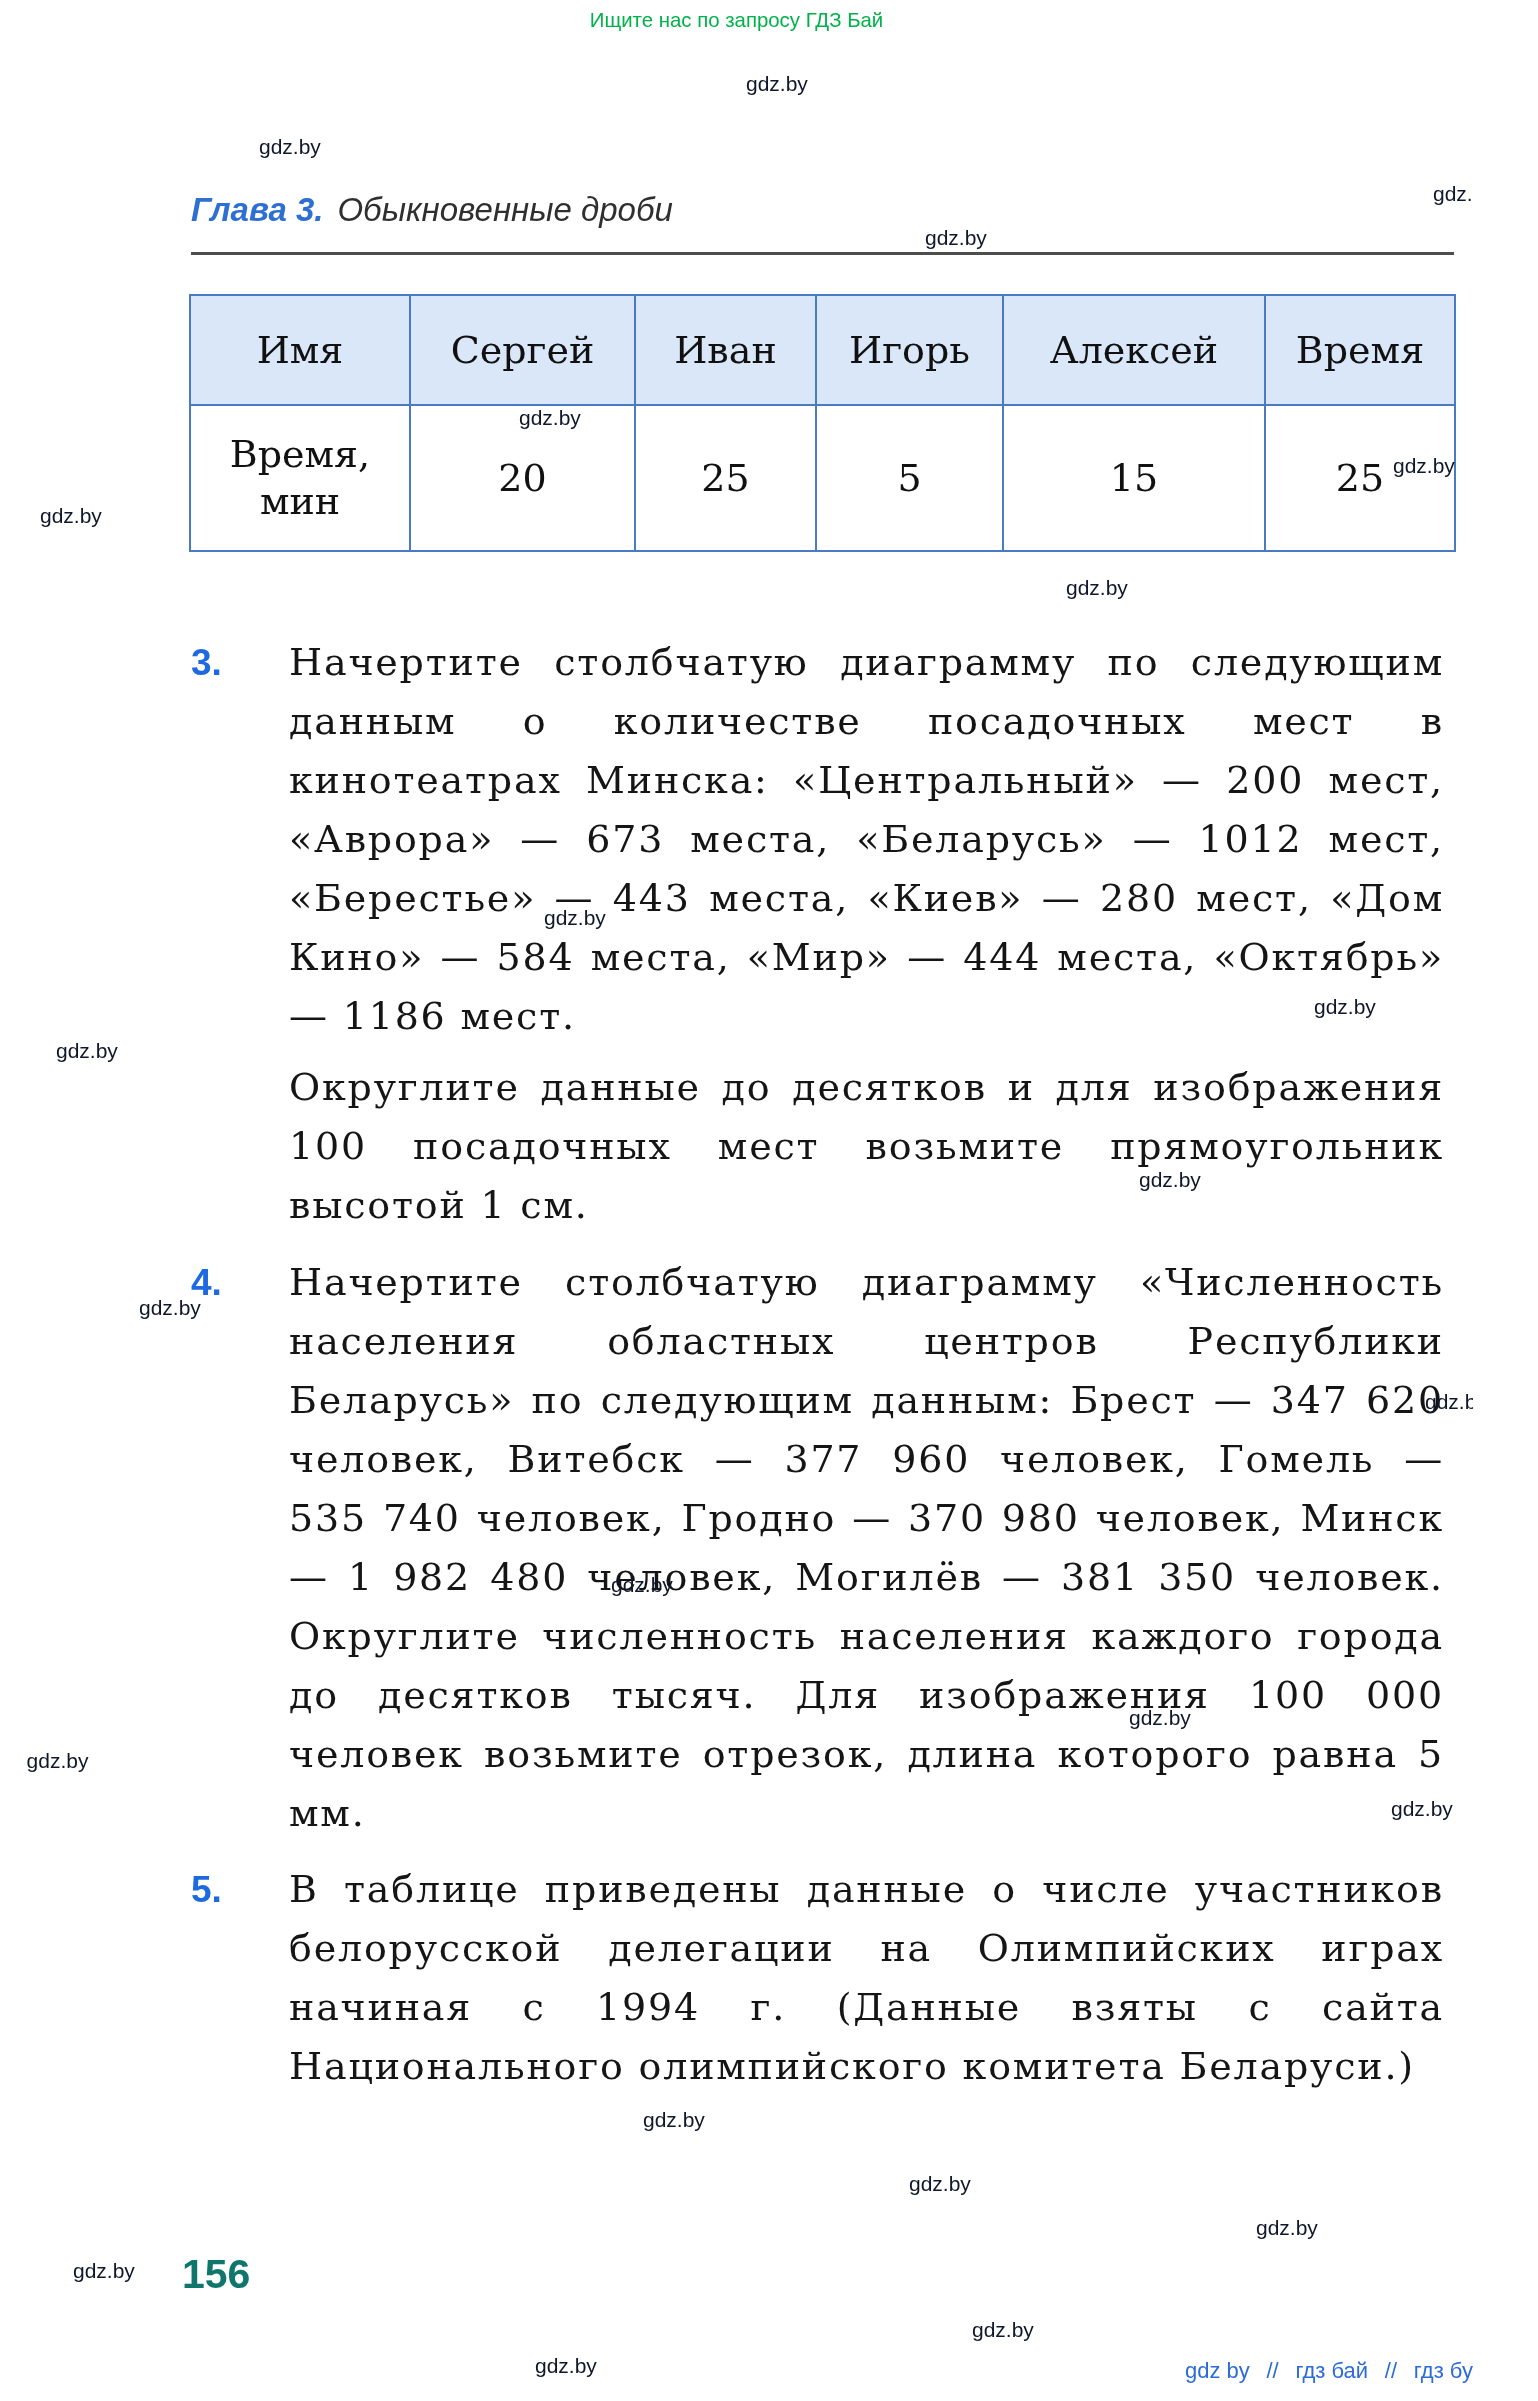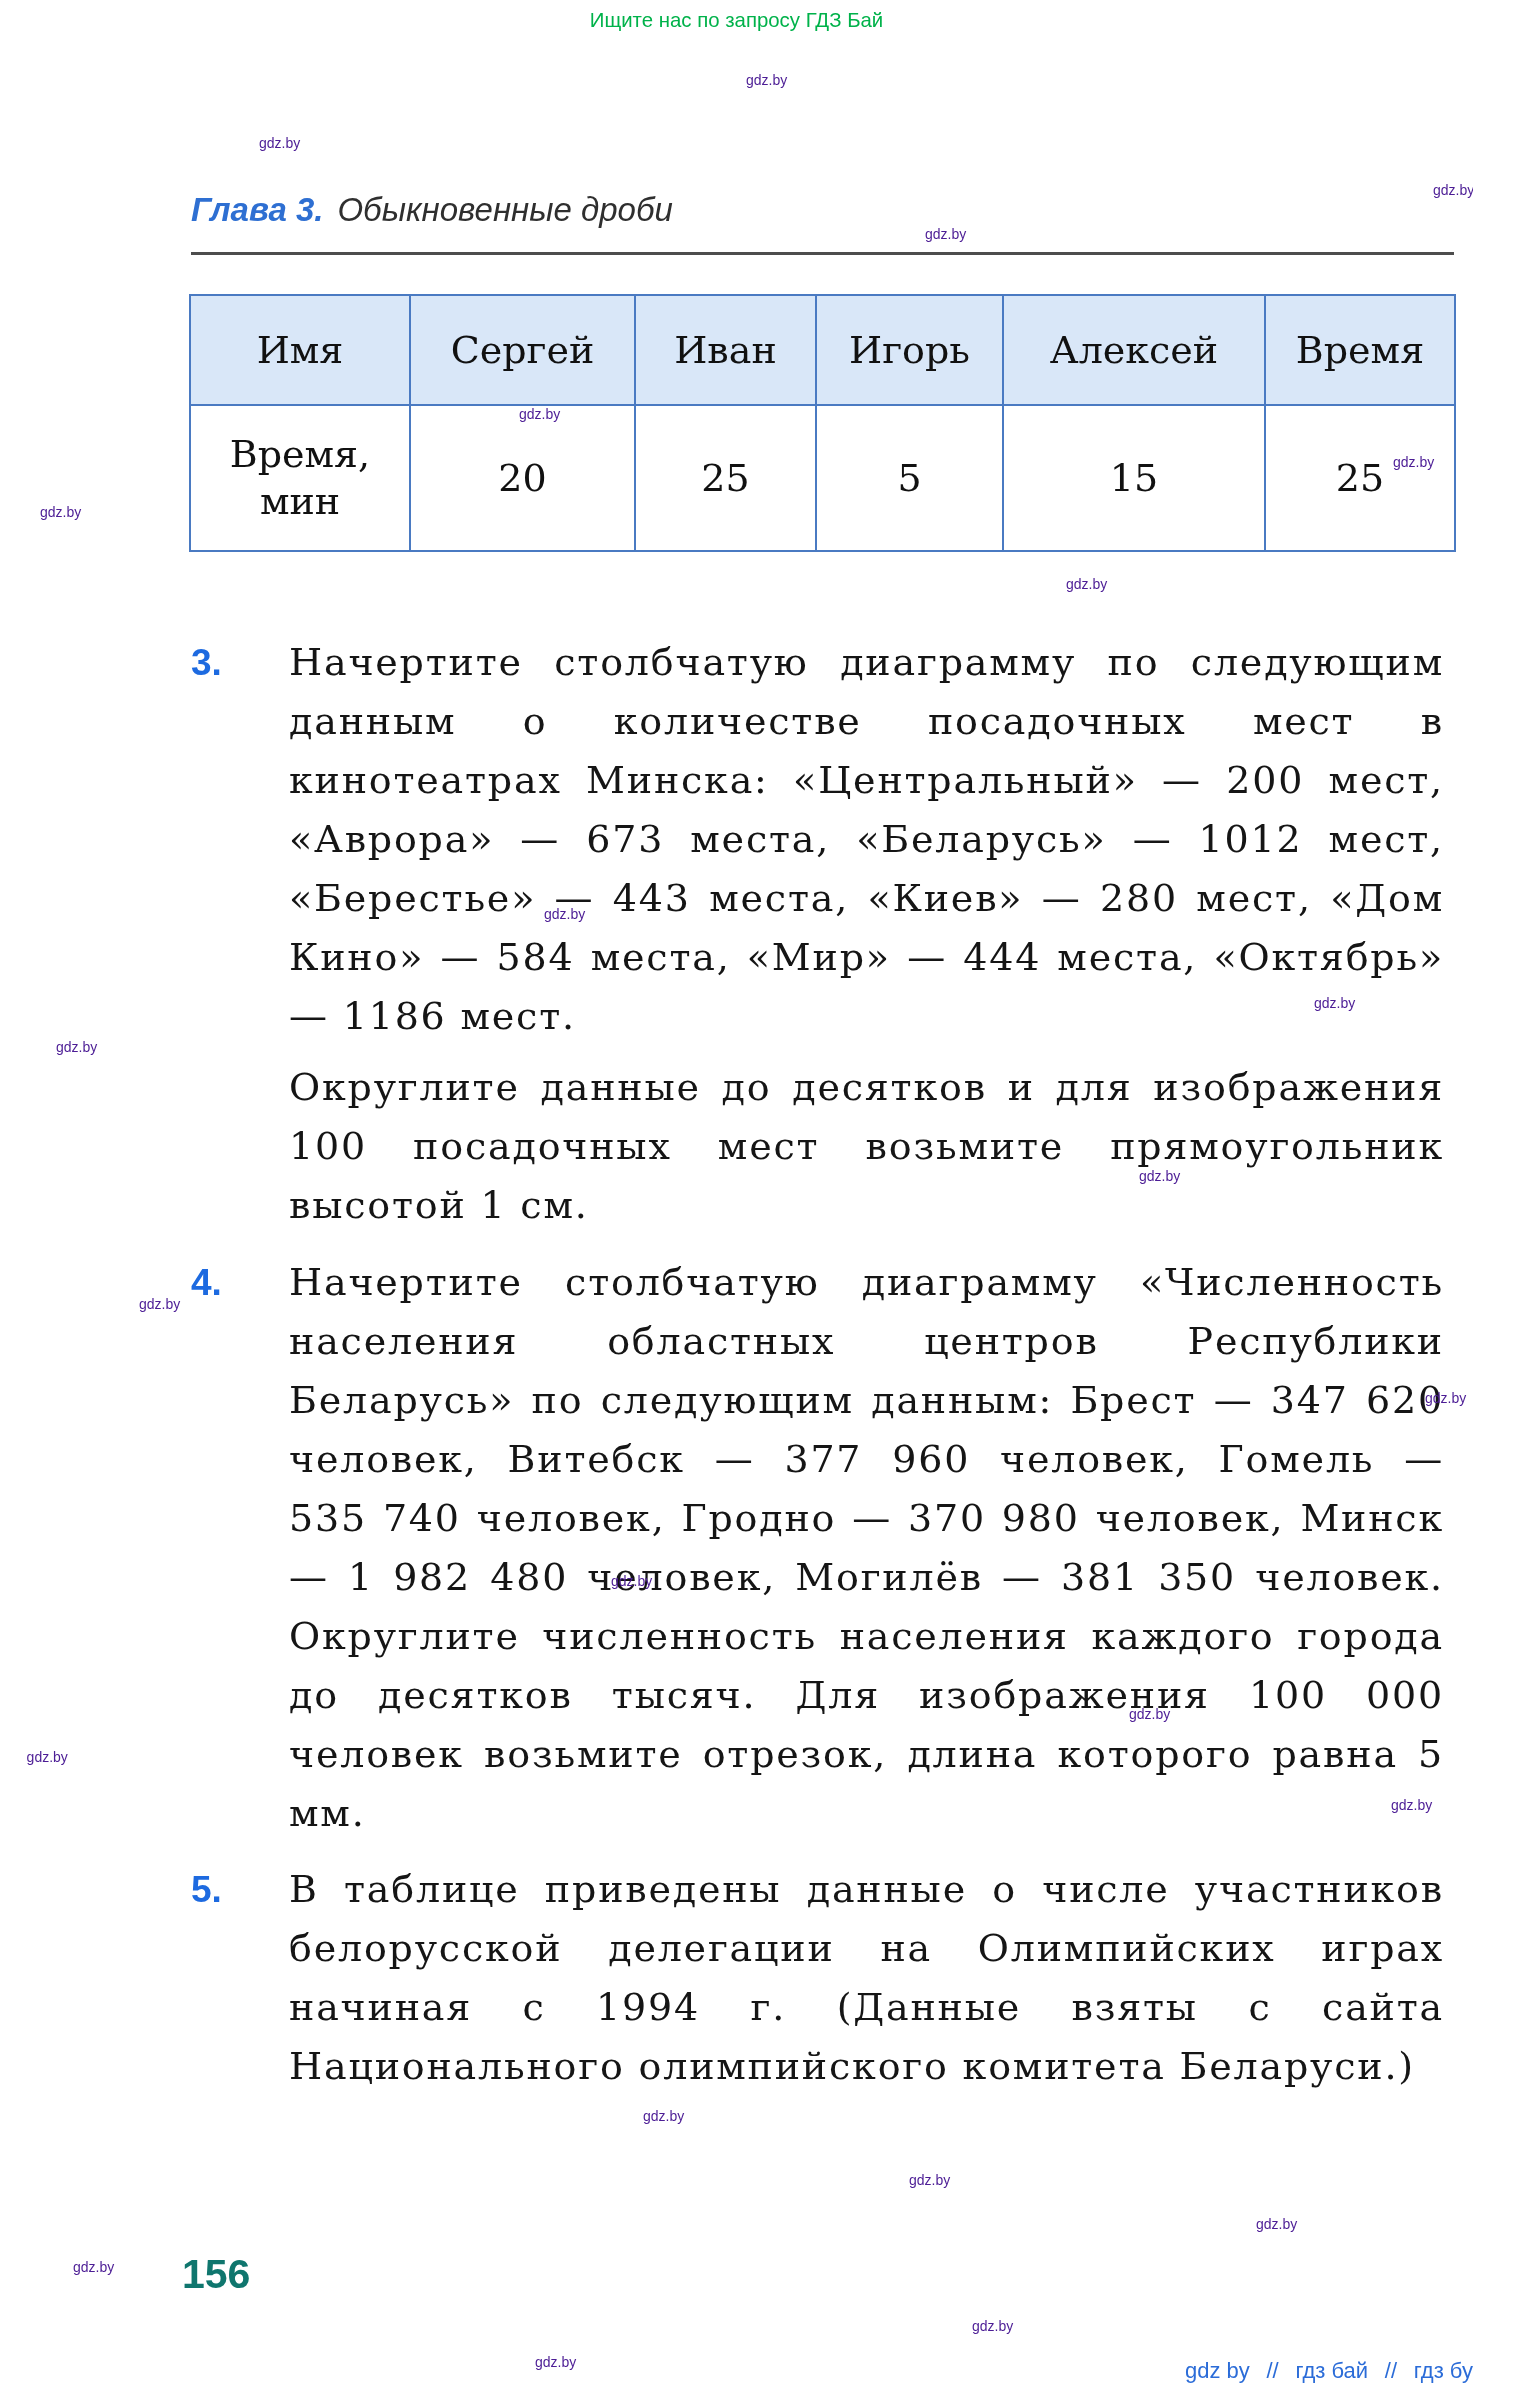--- a/index.html
+++ b/index.html
@@ -9,21 +9,21 @@
     font-family:"DejaVu Serif","Liberation Serif",serif; color:#151515;
   }
   .promo {
     position:absolute; top:8.9px; left:0; width:100%;
     text-align:center; font-family:"Liberation Sans",sans-serif;
     font-size:20.4px; color:#00b24a;
   }
   .wm-layer { position:absolute; inset:0; z-index:10; pointer-events:none; }
   .wm {
     position:absolute; font-family:"Liberation Sans",sans-serif;
-    font-size:14px; color:#4c1d95;
+    font-size:21px; color:#0f172a;
   }
   .chapter {
     position:absolute; left:191px; top:191px;
     font-family:"Liberation Sans",sans-serif; font-style:italic; font-size:33px;
     white-space:nowrap;
   }
   .chapter-label { color:#2e6fd2; font-weight:bold; margin-right:14px; }
   .chapter-title { color:#2f2f2f; }
   .header-rule {
     position:absolute; left:191px; top:252px; width:1263px; height:2.7px;

